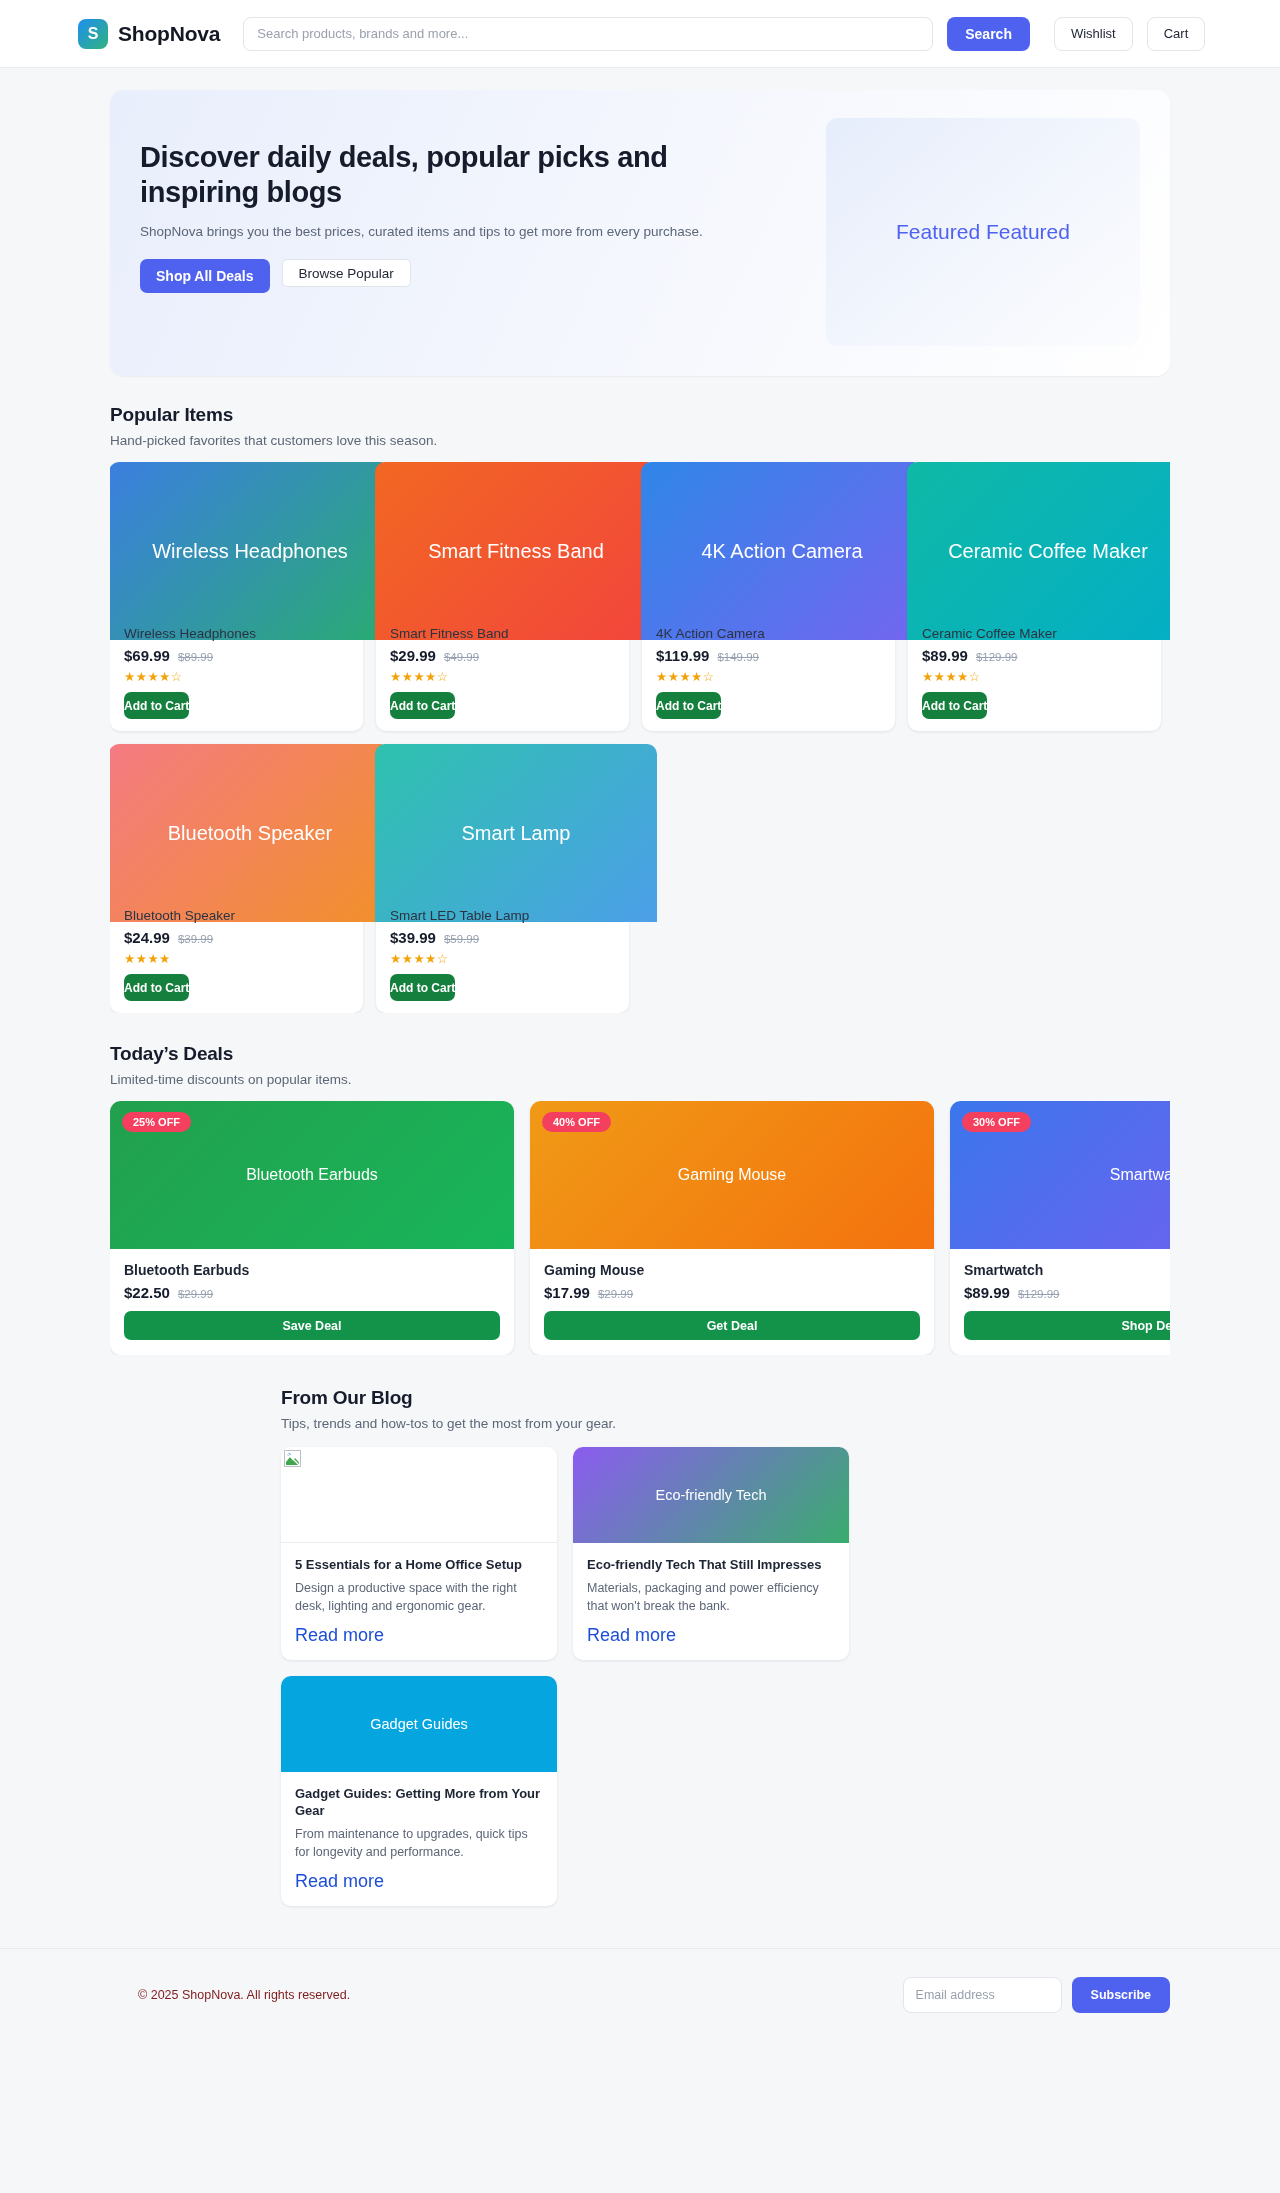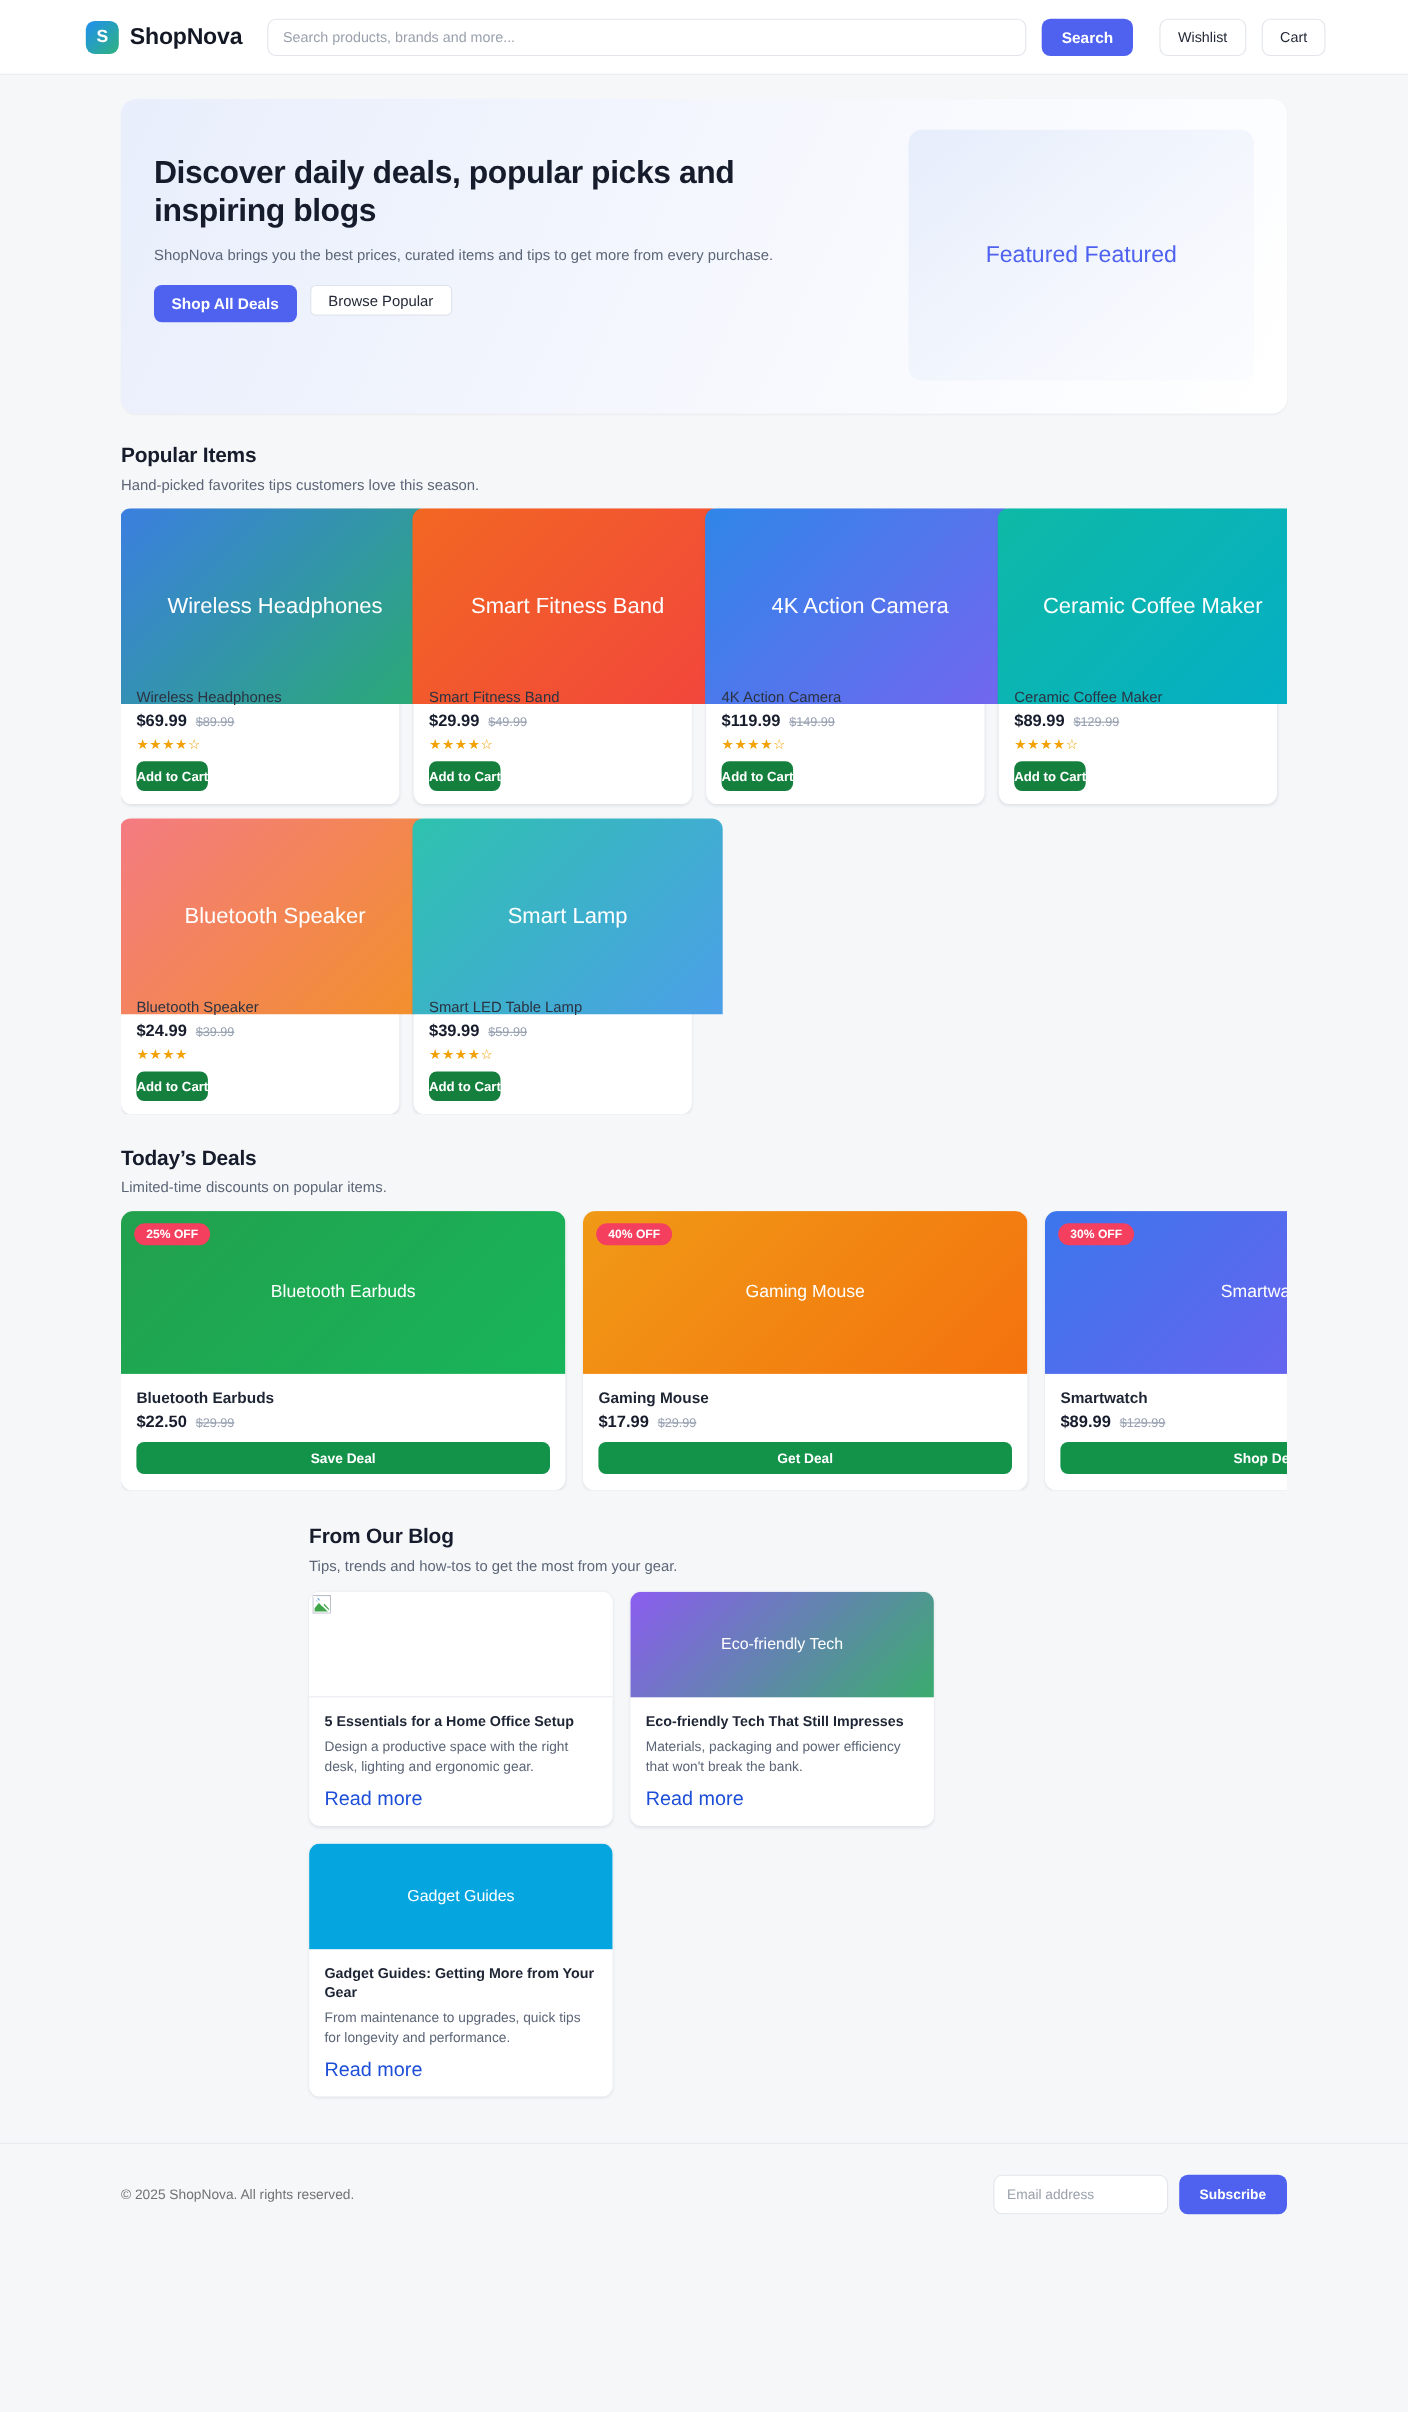--- a/index.html
+++ b/index.html
@@ -167,21 +167,21 @@
   .blog-title { font-size: 13px; font-weight: bold; line-height: 1.33; color: #1d2433; }
   .blog-desc { margin-top: 7px; font-size: 12.5px; line-height: 1.42; color: #5c6677; }
   .blog-link { margin-top: 9px; display: inline-block; font-size: 18px; font-weight: normal; color: #1d4ed8; cursor: pointer; }
 
   
   .footer {
     margin-top: 42px; border-top: 1px solid #e8eaee;
     height: 93px; display: flex; align-items: center;
     padding: 0 110px; justify-content: space-between;
   }
-  .copyright { font-size: 12.5px; color: #737373; }
+  .copyright { font-size: 12.5px; color: #7f1d1d; margin-left: 28px; }
   .sub-box { display: flex; gap: 10px; align-items: center; }
   .email-input {
     width: 159px; height: 36px; border: 1px solid #e2e5ea; border-radius: 8px;
     padding: 0 12px; font-size: 12.5px; background: #fff;
     font-family: "Liberation Sans", sans-serif; outline: none; color: #1f2430;
   }
   .email-input::placeholder { color: #9aa1ad; }
   .btn-sub {
     height: 36px; padding: 0 19px; border: none; border-radius: 8px;
     background: #4f62ef; color: #fff; font-size: 12.5px; font-weight: bold;
@@ -211,21 +211,21 @@
       <div class="hero-btns">
         <button class="btn-primary">Shop All Deals</button>
         <button class="btn-outline">Browse Popular</button>
       </div>
     </div>
     <div class="spotlight">Featured Featured</div>
   </div>
 
   <div class="sec-pop">
     <div class="sec-title">Popular Items</div>
-    <div class="sec-sub">Hand-picked favorites tips customers love this season.</div>
+    <div class="sec-sub">Hand-picked favorites that customers love this season.</div>
     <div class="prod-grid" id="prod-grid">
         <div class="prod-card">
           <div class="prod-img" style="background:linear-gradient(135deg,#3b7fe0 0%,#2aab72 100%)">
             <span>Wireless Headphones</span>
           </div>
           <div class="prod-body"><div class="prod-name">Wireless Headphones</div><div class="prod-prices">
               <span class="price-now">$69.99</span>
               <span class="price-old">$89.99</span>
             </div><div class="stars">★★★★☆</div><button class="btn-cart">Add to Cart</button></div>
         </div>

